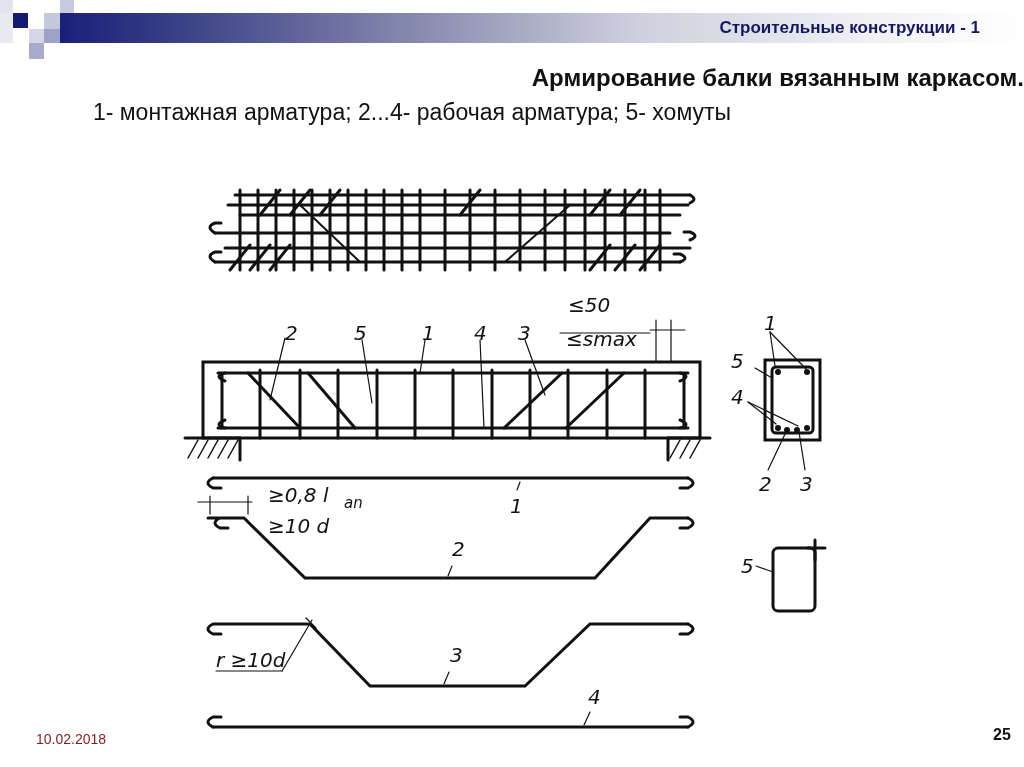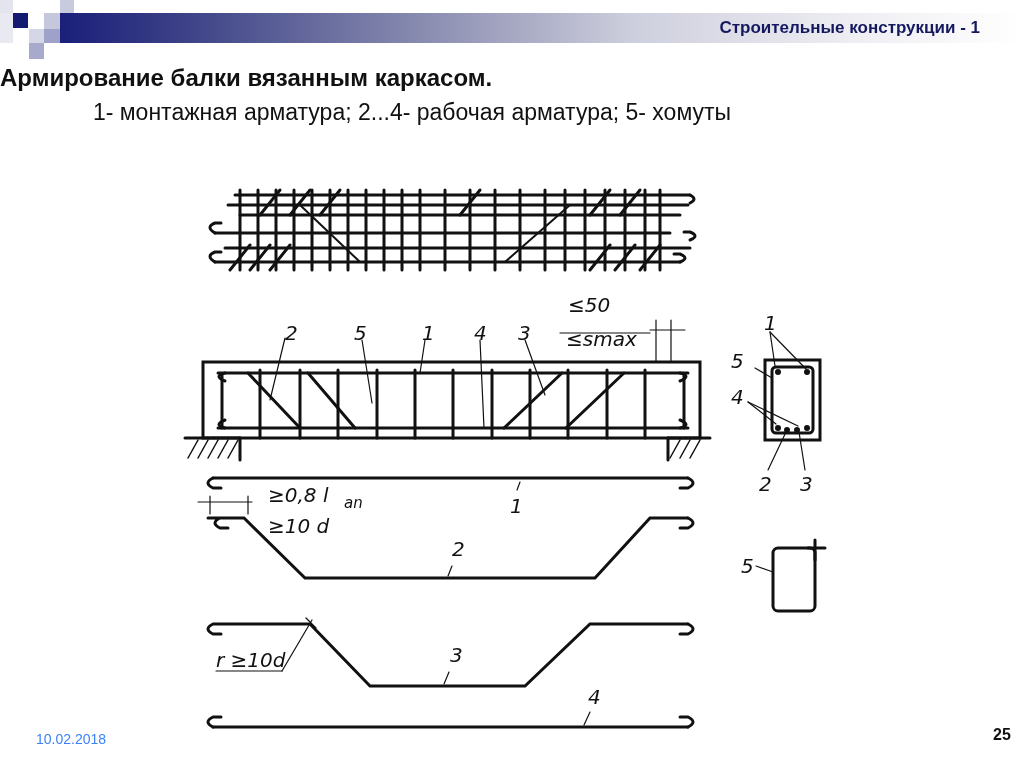--- a/index.html
+++ b/index.html
@@ -1,24 +1,24 @@
 <!DOCTYPE html>
 <html><head>
 <meta charset="utf-8">
 <style>
   html, body { margin: 0; padding: 0; }
   body { width: 1024px; height: 767px; background: #ffffff; position: relative; overflow: hidden; font-family: "Liberation Sans", sans-serif; }
   .sq { position: absolute; }
   .header-bar { position: absolute; left: 60px; top: 13px; width: 964px; height: 30px;
     background: linear-gradient(to right, #1a1f7a 0%, #3a3f86 12%, #8a8db0 38%, #cfd0de 60%, #f1f1f5 85%, #ffffff 100%); }
   .header-title { position: absolute; right: 44px; top: 13px; height: 30px; line-height: 30px; font-weight: bold; font-size: 17px; color: #14185e; }
-  .title1 { position: absolute; left: 0; width: 1024px; top: 64px; text-align: left; font-weight: bold; font-size: 24px; color: #111; }
+  .title1 { position: absolute; left: 0; width: 1024px; top: 64px; text-align: right; font-weight: bold; font-size: 24px; color: #111; }
   .title2 { position: absolute; left: 0; width: 824px; top: 99px; text-align: center; font-size: 23px; color: #111; }
   .drawing { position: absolute; left: 0; top: 0; }
-  .footer-date { position: absolute; left: 36px; top: 731px; font-size: 14px; color: #3b82f6; }
+  .footer-date { position: absolute; left: 36px; top: 731px; font-size: 14px; color: #7f1d1d; }
   .footer-page { position: absolute; left: 993px; top: 726px; font-size: 16px; font-weight: bold; color: #111; }
   .lbl { font-family: "DejaVu Sans", sans-serif; font-style: italic; fill: #111; }
 </style>
 </head>
 <body>
 
 <div class="sq" style="left:13px;top:13px;width:15px;height:15px;background:#141a70;"></div>
 <div class="sq" style="left:0;top:0;width:13px;height:13px;background:#e3e4ee;"></div>
 <div class="sq" style="left:0;top:13px;width:13px;height:30px;background:#e9e9f1;"></div>
 <div class="sq" style="left:44px;top:13px;width:16px;height:16px;background:#c5c7dc;"></div>

